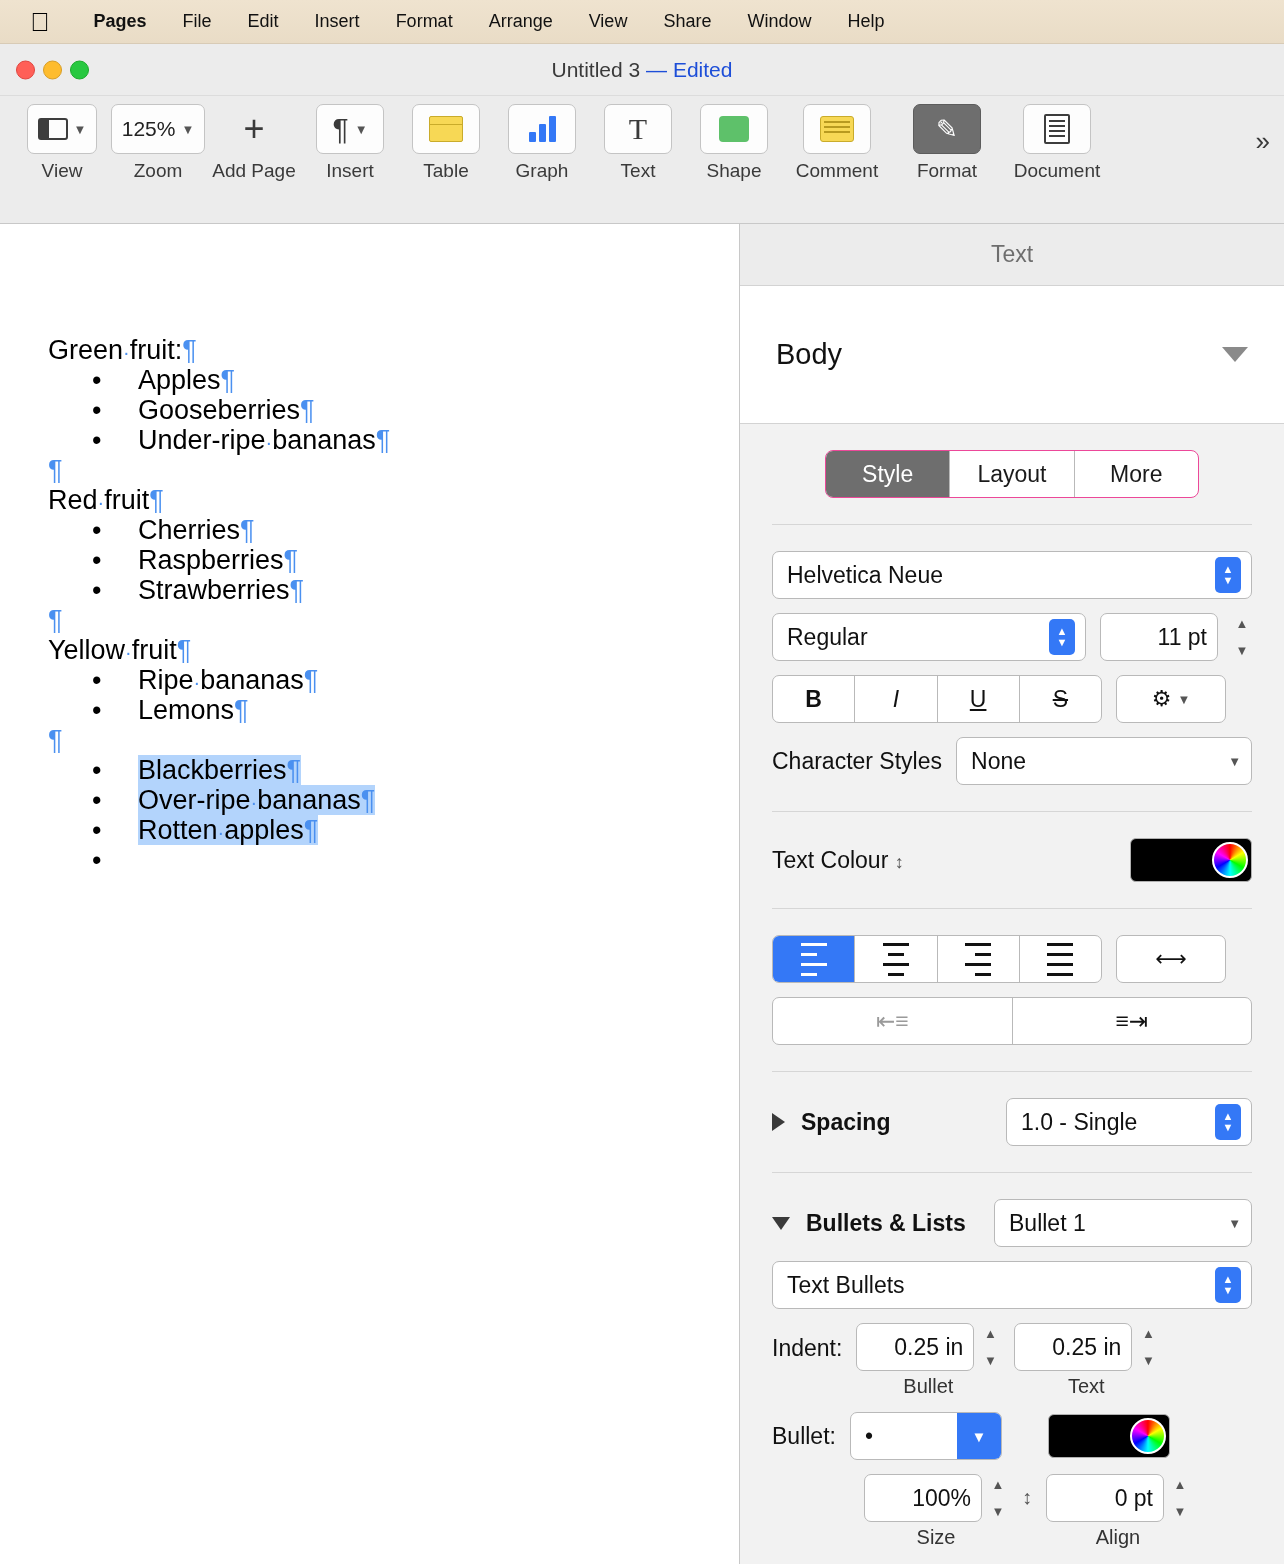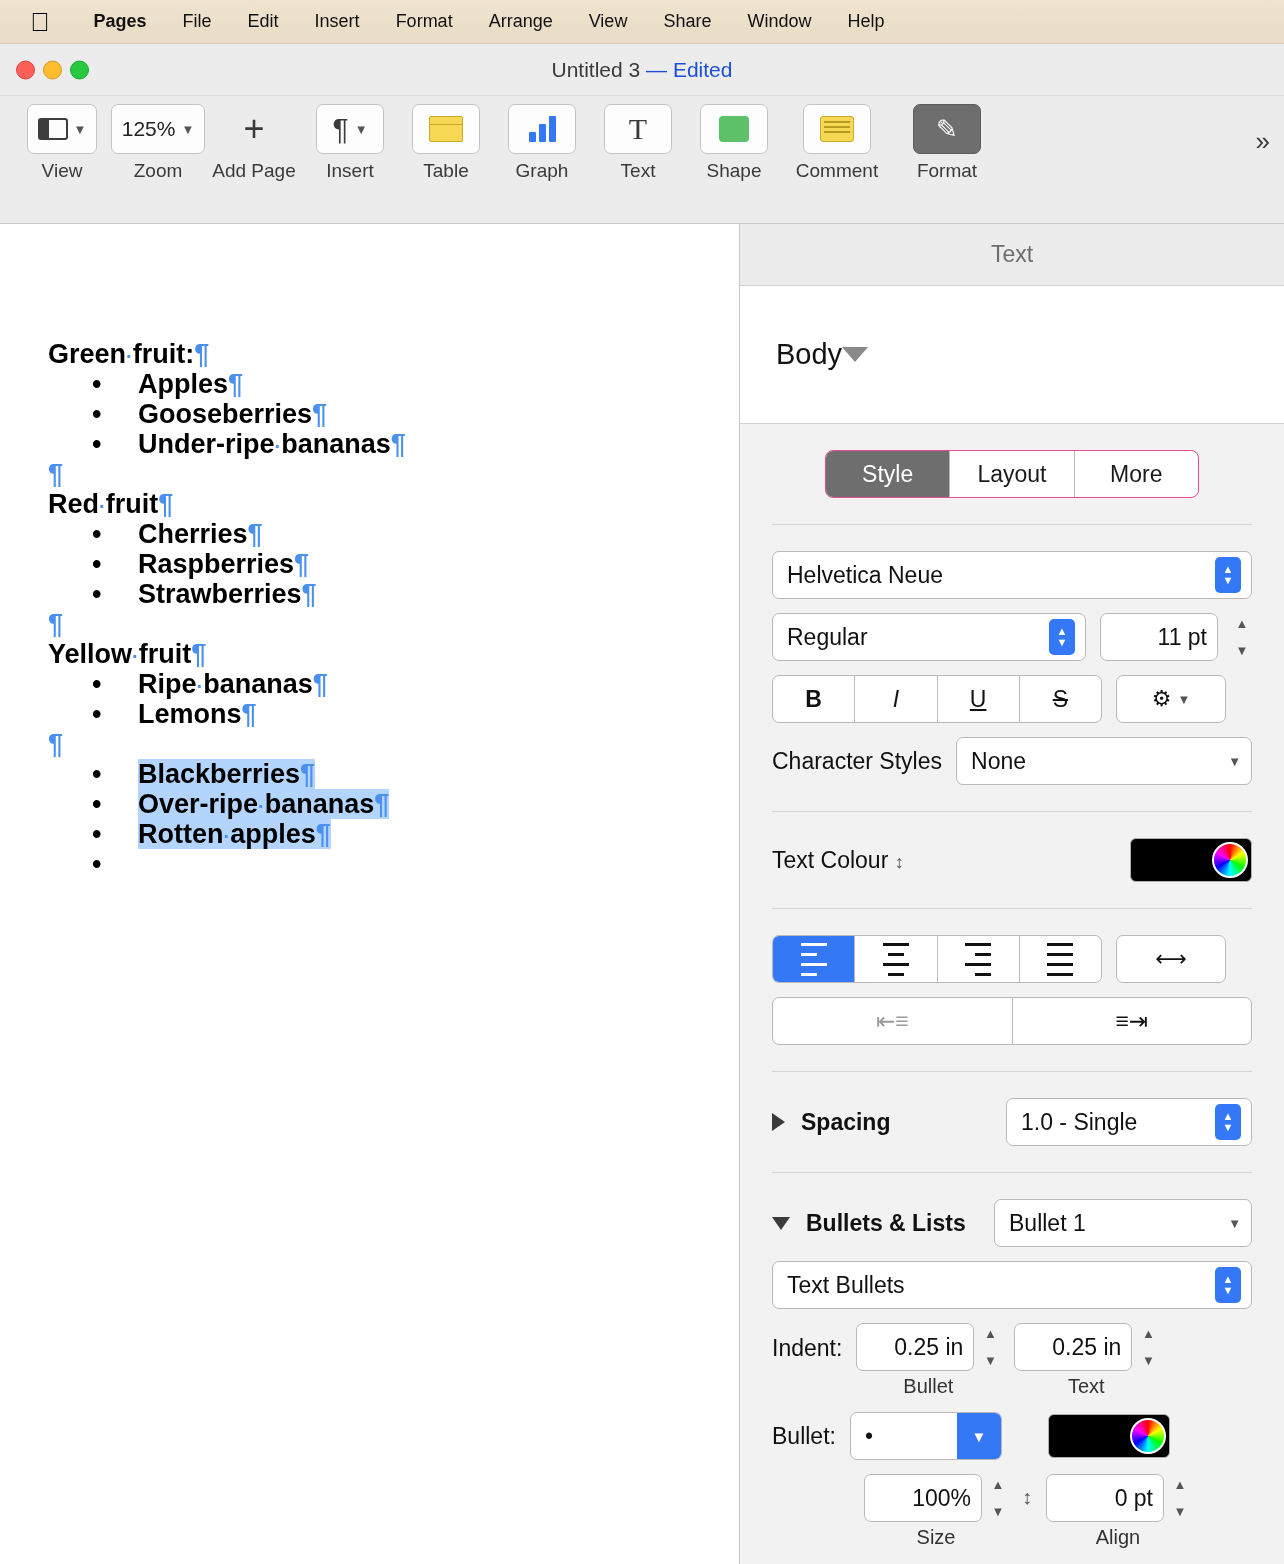--- a/index.html
+++ b/index.html
@@ -138,21 +138,21 @@
   .canvas {
     width: 740px;
     background: #ffffff;
     border-right: 1px solid #c8c8c8;
     position: relative;
     padding: 110px 0 0 48px;
     font-family: "Liberation Sans", sans-serif;
     font-size: 27px;
     color: #000;
   }
-  .doc-line { height: 30px; line-height: 40px; white-space: pre; font-weight: bold; }
+  .doc-line { height: 30px; line-height: 32px; white-space: pre; }
   .doc-line.head { margin-bottom: 0; }
   .doc-line.bulleted { padding-left: 90px; position: relative; }
   .doc-line.bulleted .bullet {
     position: absolute; left: 44px; top: 0;
   }
   .pilcrow { color: #4a90f0; }
   .dot { color: #4a90f0; font-size: 20px; vertical-align: middle; }
   .sel { background: #b3d4fc; }
 
   
@@ -165,21 +165,21 @@
   .insp-header {
     height: 62px;
     display: flex; align-items: center; justify-content: center;
     font-size: 23px; color: #6e6e6e;
     border-bottom: 1px solid #d3d3d3;
     background: #ececec;
   }
   .style-row {
     height: 138px;
     background: #fff;
-    display: flex; align-items: center; justify-content: flex-start;
+    display: flex; align-items: center; justify-content: space-between;
     padding: 0 36px;
     border-bottom: 1px solid #d3d3d3;
   }
   .style-name { font-size: 29px; color: #111; }
   .tri-down {
     width: 0; height: 0;
     border-left: 13px solid transparent;
     border-right: 13px solid transparent;
     border-top: 15px solid #8a8a8a;
   }
@@ -383,20 +383,31 @@
     <div class="tb-label">Comment</div>
   </div>
 
   <div class="tb-item wide">
     <div class="tb-btn selected">
       <span class="icon-format">✎</span>
     </div>
     <div class="tb-label">Format</div>
   </div>
 
+  <div class="tb-item wide">
+    <div class="tb-btn">
+      <span class="icon-document">
+          <i></i>
+          <i></i>
+          <i></i>
+          <i></i>
+        </span>
+    </div>
+    <div class="tb-label">Document</div>
+  </div>
 
   <div class="overflow">»</div>
 </div>
 
 <div class="main">
 
   <div class="canvas">
 
     <div class="doc-line head">Green<span class="dot">·</span>fruit:<span class="pilcrow">¶</span></div>
     <div class="doc-line bulleted"><span class="bullet">•</span>Apples<span class="pilcrow">¶</span></div>

